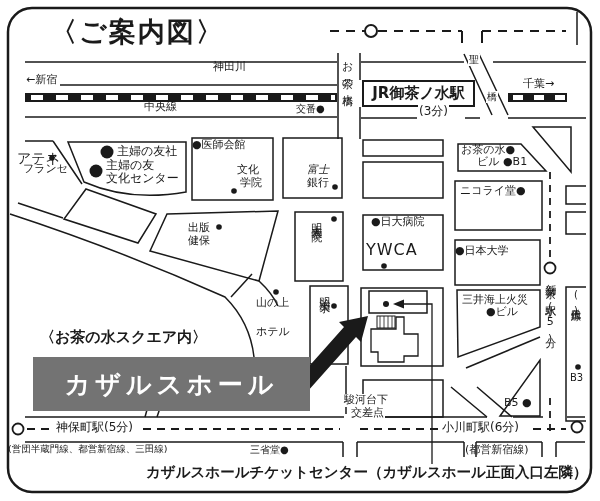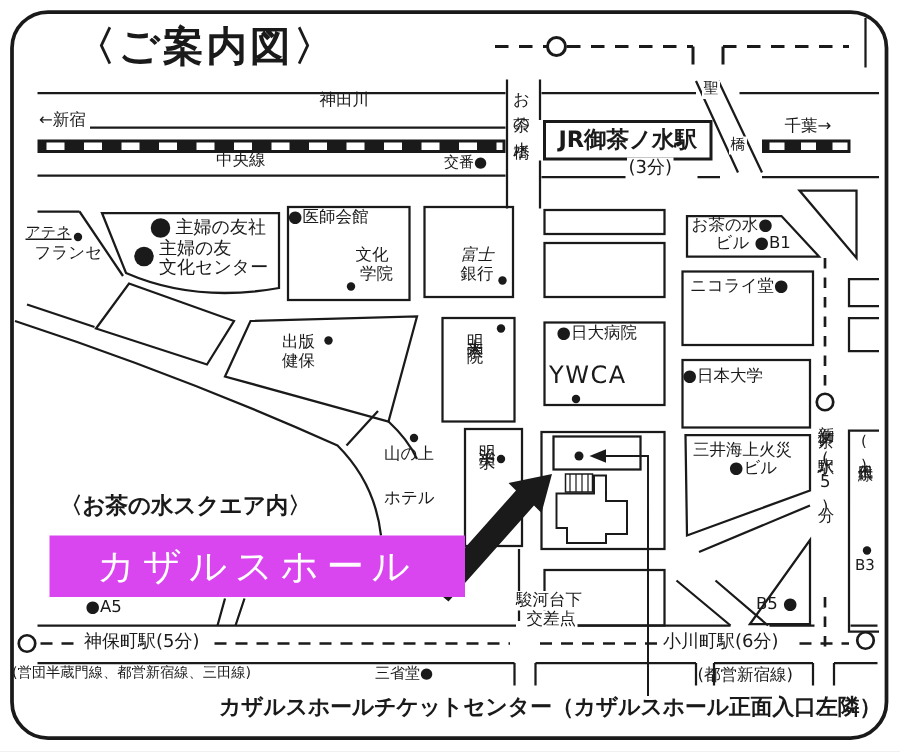--- a/index.html
+++ b/index.html
@@ -7,23 +7,23 @@
          font-family:"DejaVu Sans",sans-serif;color:#1a1a1a;}
   #geom{position:absolute;left:0;top:0;}
   .lbl{position:absolute;white-space:nowrap;line-height:1.15;color:#1a1a1a;
        font-family:"DejaVu Sans",sans-serif;z-index:3;}
   .v{writing-mode:vertical-rl;text-orientation:upright;letter-spacing:2px;}
   .bg{background:#ffffff;padding:0 1px;}
   .b{font-weight:bold;}
   #jr-box{position:absolute;left:362px;top:80px;width:113px;height:27px;border:2px solid #1a1a1a;
           background:#fff;display:flex;align-items:center;justify-content:center;
           font-size:15px;font-weight:bold;z-index:3;box-sizing:border-box;}
-  #banner{position:absolute;left:33px;top:357px;width:277px;height:41px;background:#d946ef;
+  #banner{position:absolute;left:33px;top:357px;width:277px;height:54px;background:#737373;
           color:#ffffff;display:flex;align-items:center;justify-content:center;
-          font-size:25px;font-weight:normal;letter-spacing:5px;z-index:4;}
+          font-size:25px;font-weight:bold;letter-spacing:5px;z-index:4;}
 </style>
 </head>
 <body>
 
 <div id="stage">
 
 <svg id="geom" width="600" height="501" viewBox="0 0 600 501">
 
   <rect x="8" y="8" width="583" height="484" rx="24" fill="none" stroke="#1a1a1a" stroke-width="2.5"></rect>
 
@@ -124,21 +124,21 @@
 <div class="lbl" style="left:213px;top:61px;font-size:11px;">神田川</div>
 <div class="lbl" style="left:144px;top:101px;font-size:11px;">中央線</div>
 <div class="lbl" style="left:296px;top:103px;font-size:10px;">交番●</div>
 <div class="lbl" style="left:523px;top:78px;font-size:11px;">千葉→</div>
 <div id="jr-box">JR御茶ノ水駅</div>
 <div class="lbl bg" style="left:418px;top:105px;font-size:12px;">(3分)</div>
 <div class="lbl v" style="left:340px;top:54px;font-size:11px;">お茶の水橋</div>
 <div class="lbl bg" style="left:468px;top:54px;font-size:10px;">聖</div>
 <div class="lbl bg" style="left:486px;top:91px;font-size:10px;">橋</div>
 
-<div class="lbl" style="left:17px;top:150px;font-size:10px;text-decoration:underline;">アテネ</div>
+<div class="lbl" style="left:17px;top:150px;font-size:14px;">アテネ</div>
 <div class="lbl" style="left:23px;top:163px;font-size:11px;">フランセ</div>
 <div class="lbl" style="left:117px;top:145px;font-size:12px;">主婦の友社</div>
 <div class="lbl" style="left:106px;top:159px;font-size:12px;">主婦の友</div>
 <div class="lbl" style="left:106px;top:172px;font-size:12px;">文化センター</div>
 <div class="lbl" style="left:192px;top:139px;font-size:11px;">●医師会館</div>
 <div class="lbl" style="left:237px;top:164px;font-size:11px;">文化</div>
 <div class="lbl" style="left:240px;top:177px;font-size:11px;">学院</div>
 <div class="lbl" style="left:188px;top:222px;font-size:11px;">出版</div>
 <div class="lbl" style="left:188px;top:235px;font-size:11px;">健保</div>
 <div class="lbl" style="left:307px;top:164px;font-size:11px;font-style:italic;">富士</div>

